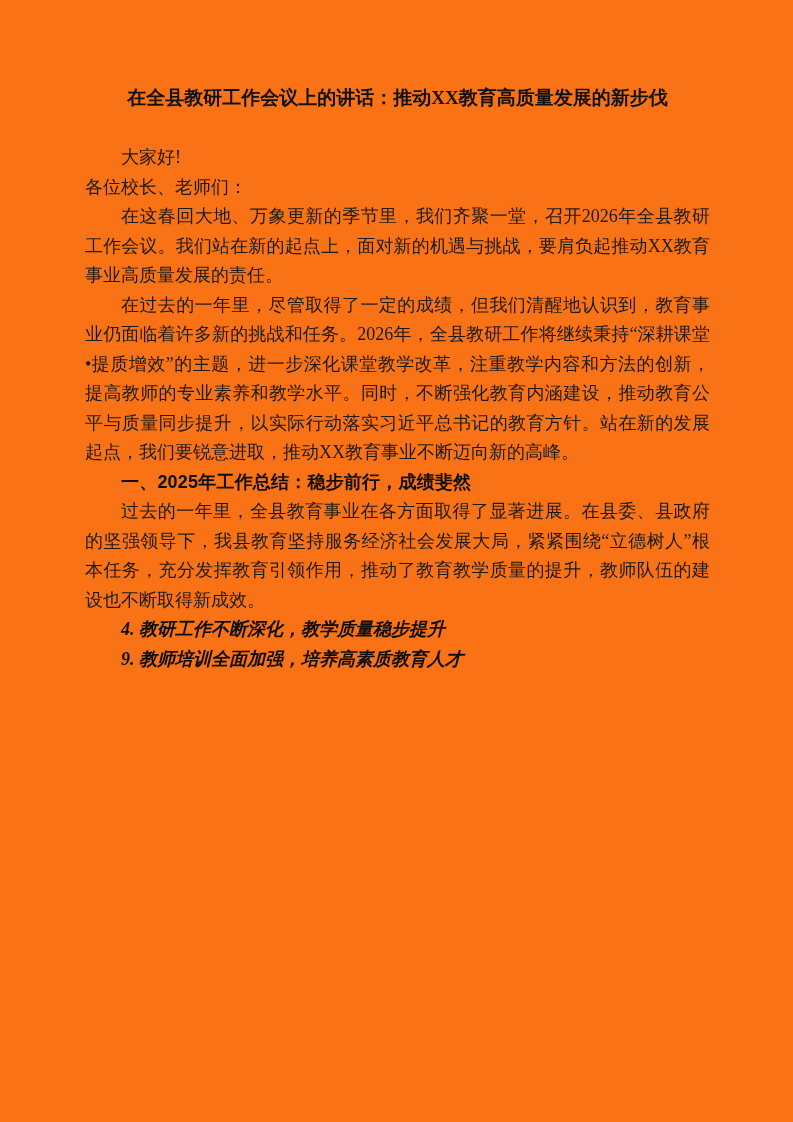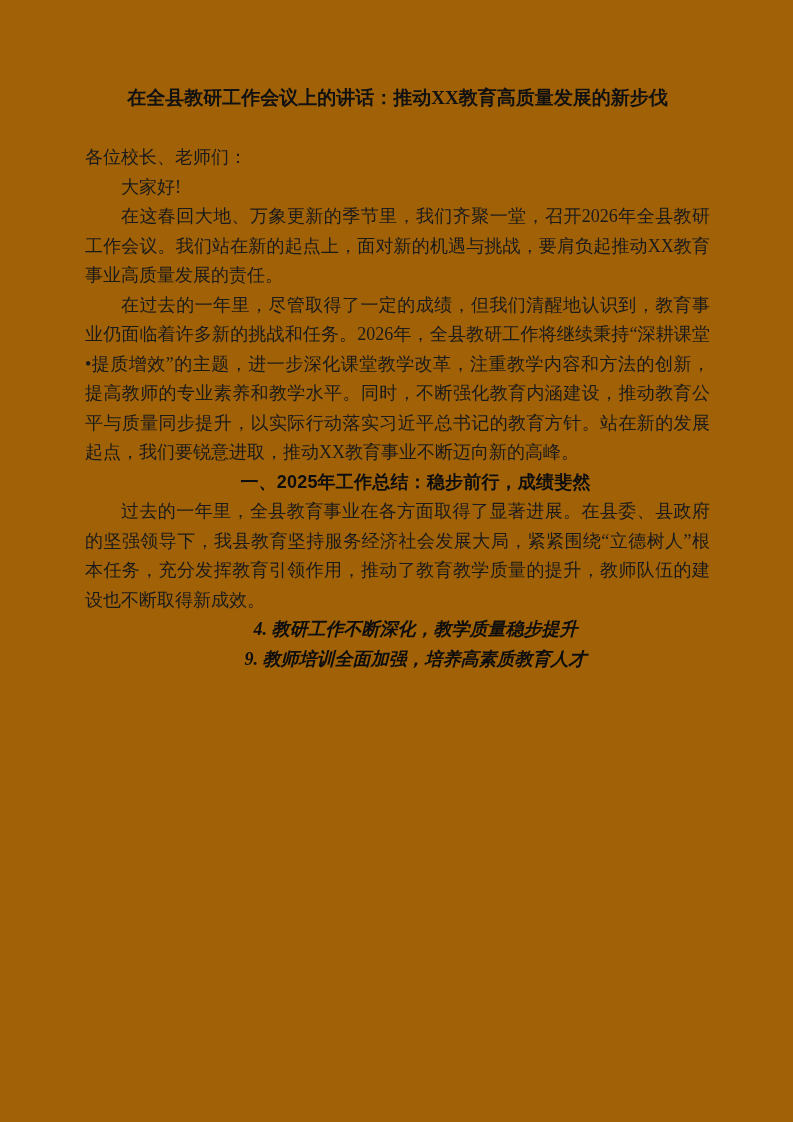--- a/index.html
+++ b/index.html
@@ -4,21 +4,21 @@
 <style>
   html, body {
     margin: 0;
     padding: 0;
     background: #ffffff;
   }
   .page {
     position: relative;
     width: 793px;
     height: 1122px;
-    background: #a16207;
+    background: #f97316;
     box-sizing: border-box;
     padding: 83px 83px 0 85px;
     font-family: "Liberation Serif", "DejaVu Serif", serif;
     font-size: 18px;
     line-height: 29.5px;
     color: #1a1a1a;
     overflow: hidden;
   }
   .doc-title {
     font-size: 19px;
@@ -26,21 +26,20 @@
     text-align: center;
     line-height: 30px;
     margin: 0 0 30px 0;
     color: #111111;
   }
   p, h2, h3 {
     margin: 0;
     padding: 0;
     font-size: 18px;
     line-height: 29.5px;
-    text-align: center;
   }
   .body-line {
     text-align: justify;
     text-justify: inter-ideograph;
   }
   .indent {
     text-indent: 2em;
   }
   .section-heading {
     font-family: "Liberation Sans", "DejaVu Sans", sans-serif;
@@ -56,23 +55,23 @@
     color: #0d0d0d;
   }
 </style>
 </head>
 <body>
 
 <div class="page">
 
   <h1 class="doc-title">在全县教研工作会议上的讲话：推动XX教育高质量发展的新步伐</h1>
 
+  <p class="body-line indent">大家好!</p>
+
   <p class="body-line">各位校长、老师们：</p>
-
-  <p class="body-line indent">大家好!</p>
 
   <p class="body-line indent">在这春回大地、万象更新的季节里，我们齐聚一堂，召开2026年全县教研工作会议。我们站在新的起点上，面对新的机遇与挑战，要肩负起推动XX教育事业高质量发展的责任。</p>
 
 
   <p class="body-line indent">在过去的一年里，尽管取得了一定的成绩，但我们清醒地认识到，教育事业仍面临着许多新的挑战和任务。2026年，全县教研工作将继续秉持“深耕课堂•提质增效”的主题，进一步深化课堂教学改革，注重教学内容和方法的创新，提高教师的专业素养和教学水平。同时，不断强化教育内涵建设，推动教育公平与质量同步提升，以实际行动落实习近平总书记的教育方针。站在新的发展起点，我们要锐意进取，推动XX教育事业不断迈向新的高峰。</p>
 
   <h2 class="section-heading">一、2025年工作总结：稳步前行，成绩斐然</h2>
 
   <p class="body-line indent">过去的一年里，全县教育事业在各方面取得了显著进展。在县委、县政府的坚强领导下，我县教育坚持服务经济社会发展大局，紧紧围绕“立德树人”根本任务，充分发挥教育引领作用，推动了教育教学质量的提升，教师队伍的建设也不断取得新成效。</p>
 

